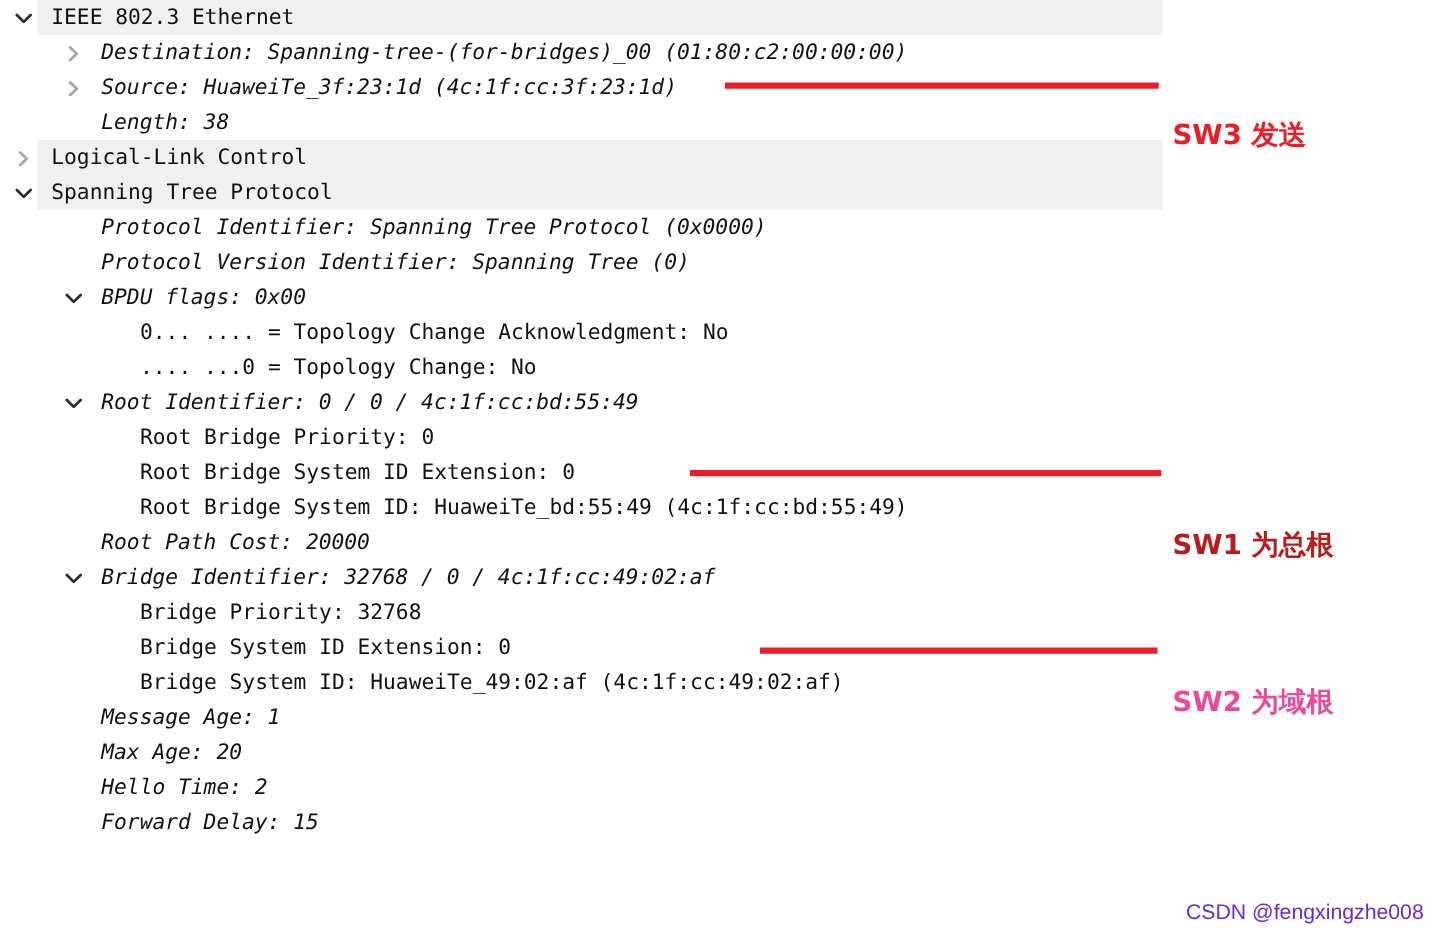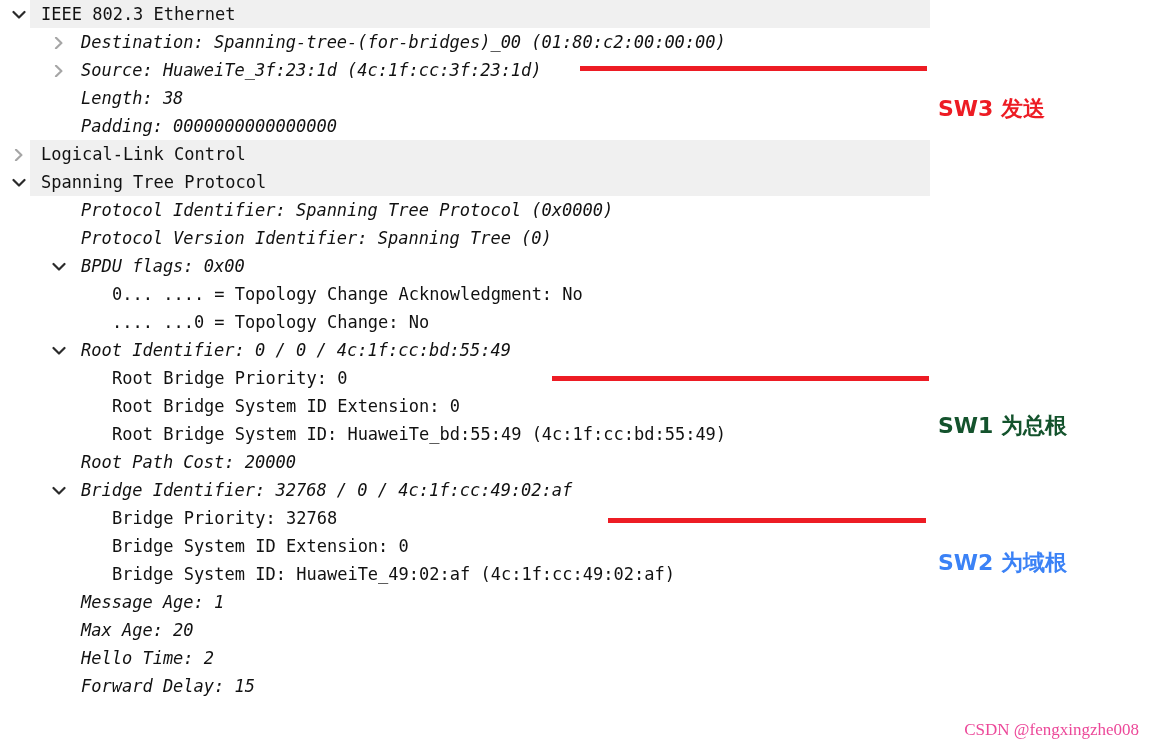--- a/index.html
+++ b/index.html
@@ -87,22 +87,22 @@
     line-height: 1;
     margin-top: 46px;
   }
 
   
   #watermark {
     position: absolute;
     right: 16px;
     bottom: 8px;
     z-index: 7;
-    color: #ec4899;
-    font-family: Liberation Serif, serif;
+    color: #6d28d9;
+    font-family: Liberation Sans, sans-serif;
     font-size: 17px;
     white-space: nowrap;
   }
 </style>
 </head>
 <body>
 
 <div id="tree">
     <div class="row ind0 hl"><span class="chev">
         <svg width="14" height="12" viewBox="0 0 14 12">
@@ -113,21 +113,20 @@
         <svg width="14" height="12" viewBox="0 0 14 12">
           <path d="M4 0.8 L9.4 6 L4 11.2" stroke="#a6a6a6" fill="none" stroke-width="2.2" stroke-linecap="round" stroke-linejoin="round"></path>
         </svg>
       </span><span class="label">Destination: Spanning-tree-(for-bridges)_00 (01:80:c2:00:00:00)</span></div>
     <div class="row ind1"><span class="chev">
         <svg width="14" height="12" viewBox="0 0 14 12">
           <path d="M4 0.8 L9.4 6 L4 11.2" stroke="#a6a6a6" fill="none" stroke-width="2.2" stroke-linecap="round" stroke-linejoin="round"></path>
         </svg>
       </span><span class="label">Source: HuaweiTe_3f:23:1d (4c:1f:cc:3f:23:1d)</span></div>
     <div class="row ind1"><span class="label">Length: 38</span></div>
-    <div class="row ind1"><span class="label">Padding: 0000000000000000</span></div>
     <div class="row ind0 hl"><span class="chev">
         <svg width="14" height="12" viewBox="0 0 14 12">
           <path d="M4 0.8 L9.4 6 L4 11.2" stroke="#a6a6a6" fill="none" stroke-width="2.2" stroke-linecap="round" stroke-linejoin="round"></path>
         </svg>
       </span><span class="label">Logical-Link Control</span></div>
     <div class="row ind0 hl"><span class="chev">
         <svg width="14" height="12" viewBox="0 0 14 12">
           <path d="M1.5 3 L7 8.5 L12.5 3" stroke="#2b2b2b" fill="none" stroke-width="2.2" stroke-linecap="round" stroke-linejoin="round"></path>
         </svg>
       </span><span class="label">Spanning Tree Protocol</span></div>
@@ -160,18 +159,18 @@
     <div class="row ind1"><span class="label">Message Age: 1</span></div>
     <div class="row ind1"><span class="label">Max Age: 20</span></div>
     <div class="row ind1"><span class="label">Hello Time: 2</span></div>
     <div class="row ind1"><span class="label">Forward Delay: 15</span></div>
   </div>
 
 <div id="annotation-layer">
     <div class="anno-line" style="left: 580px; top: 66px; width: 347px; background: rgb(237, 28, 36);"></div>
     <div class="anno-text" style="left: 938px; top: 52px; color: rgb(237, 28, 36);">SW3 发送</div>
     <div class="anno-line" style="left: 552px; top: 376px; width: 377px; background: rgb(237, 28, 36);"></div>
-    <div class="anno-text" style="left: 938px; top: 369px; color: #14532d;">SW1 为总根</div>
+    <div class="anno-text" style="left: 938px; top: 380px; color: #b91c1c;">SW1 为总根</div>
     <div class="anno-line" style="left: 608px; top: 518px; width: 318px; background: rgb(237, 28, 36);"></div>
-    <div class="anno-text" style="left: 938px; top: 506px; color: #3b82f6;">SW2 为域根</div>
+    <div class="anno-text" style="left: 938px; top: 506px; color: #ec4899;">SW2 为域根</div>
   </div>
 
 <div id="watermark">CSDN @fengxingzhe008</div>
 
 </body></html>

